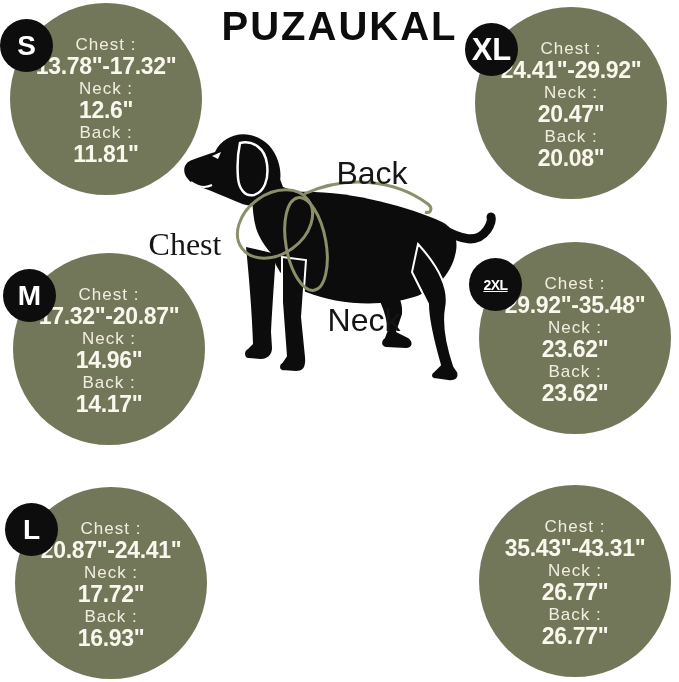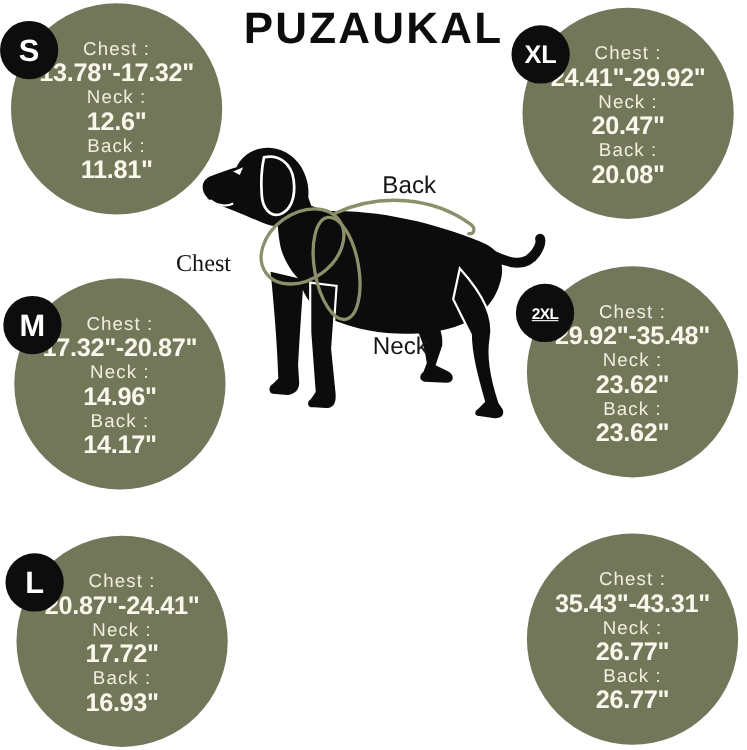--- a/index.html
+++ b/index.html
@@ -29,26 +29,26 @@
   }
   .m-value{
     font-size:23px;font-weight:700;letter-spacing:-0.3px;color:#FAF7EC;line-height:23px;
   }
   .badge{
     position:absolute;left:-10px;top:16px;width:53px;height:53px;border-radius:50%;
     background:#0d0d0d;color:#ffffff;font-weight:700;display:flex;align-items:center;
     justify-content:center;z-index:3;
   }
   .badge-1ch{font-size:28px;}
-  .badge-2ch{font-size:23px;}
+  .badge-2ch{font-size:31px;}
   .badge-3ch{font-size:14px;letter-spacing:-0.5px;text-decoration:underline;}
   
   .dog-svg{position:absolute;left:178px;top:132px;width:336px;height:258px;}
   .diagram-label{
-    position:absolute;font-size:22px;color:#151515;text-align:center;z-index:2;
+    position:absolute;font-size:32px;color:#151515;text-align:center;z-index:2;
   }
   .lbl-back{left:332px;top:155px;width:80px;}
   .lbl-chest{left:140px;top:226px;width:90px;font-family:Liberation Serif, serif;}
   .lbl-neck{left:324px;top:302px;width:80px;}
   
   .note{position:absolute;left:226px;display:flex;align-items:flex-start;}
   .note-1{top:402px;}
   .note-2{top:543px;}
   .note-dot{
     width:9px;height:9px;border-radius:50%;background:#73775A;flex:0 0 auto;

